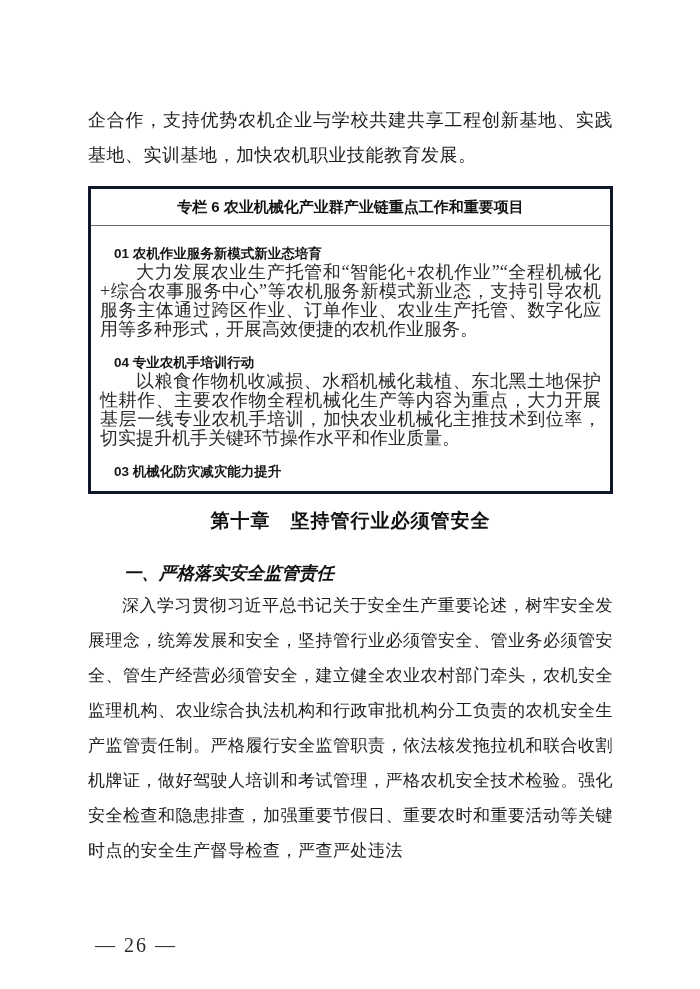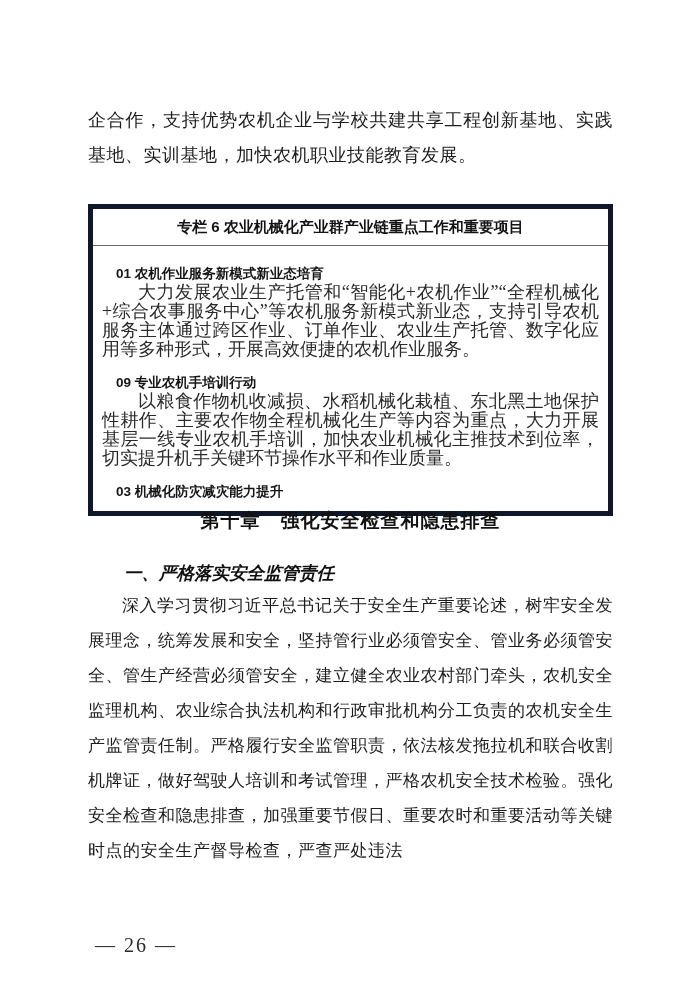--- a/index.html
+++ b/index.html
@@ -26,22 +26,22 @@
   
   .intro-para {
     top: 103px;
     font-size: 18px;
     line-height: 35px;
     text-align: justify;
     letter-spacing: 0.5px;
   }
   
   .callout-box {
-    top: 204px;
-    border: 5px solid #0f172a;
+    top: 186px;
+    border: 3px solid #0f172a;
     background: #ffffff;
   }
   .callout-title {
     font-family: "Liberation Sans", "DejaVu Sans", sans-serif;
     font-weight: bold;
     font-size: 15px;
     text-align: center;
     padding: 9px 4px 8px 4px;
     border-bottom: 1px solid #6a6a6a;
     color: #141414;
@@ -111,30 +111,30 @@
   <p class="content-col intro-para">企合作，支持优势农机企业与学校共建共享工程创新基地、实践基地、实训基地，加快农机职业技能教育发展。</p>
 
   <div class="content-col callout-box">
     <div class="callout-title">专栏 6 农业机械化产业群产业链重点工作和重要项目</div>
     <div class="callout-body">
       <div class="callout-item">
         <div class="callout-item-heading">01 农机作业服务新模式新业态培育</div>
         <div class="callout-item-body">大力发展农业生产托管和“智能化+农机作业”“全程机械化+综合农事服务中心”等农机服务新模式新业态，支持引导农机服务主体通过跨区作业、订单作业、农业生产托管、数字化应用等多种形式，开展高效便捷的农机作业服务。</div>
       </div>
       <div class="callout-item">
-        <div class="callout-item-heading">09 专业农机手培训行动</div>
+        <div class="callout-item-heading">04 专业农机手培训行动</div>
         <div class="callout-item-body">以粮食作物机收减损、水稻机械化栽植、东北黑土地保护性耕作、主要农作物全程机械化生产等内容为重点，大力开展基层一线专业农机手培训，加快农业机械化主推技术到位率，切实提升机手关键环节操作水平和作业质量。</div>
       </div>
       <div class="callout-item">
         <div class="callout-item-heading">03 机械化防灾减灾能力提升</div>
       </div>
     </div>
   </div>
 
-  <h2 class="content-col chapter-title">第十章　强化安全检查和隐患排查</h2>
+  <h2 class="content-col chapter-title">第十章　坚持管行业必须管安全</h2>
 
   <h3 class="content-col section-heading">一、严格落实安全监管责任</h3>
 
   <p class="content-col main-para">深入学习贯彻习近平总书记关于安全生产重要论述，树牢安全发展理念，统筹发展和安全，坚持管行业必须管安全、管业务必须管安全、管生产经营必须管安全，建立健全农业农村部门牵头，农机安全监理机构、农业综合执法机构和行政审批机构分工负责的农机安全生产监管责任制。严格履行安全监管职责，依法核发拖拉机和联合收割机牌证，做好驾驶人培训和考试管理，严格农机安全技术检验。强化安全检查和隐患排查，加强重要节假日、重要农时和重要活动等关键时点的安全生产督导检查，严查严处违法</p>
 
   <div class="page-footer">— 26 —</div>
 
 </div>
 
 </body></html>

